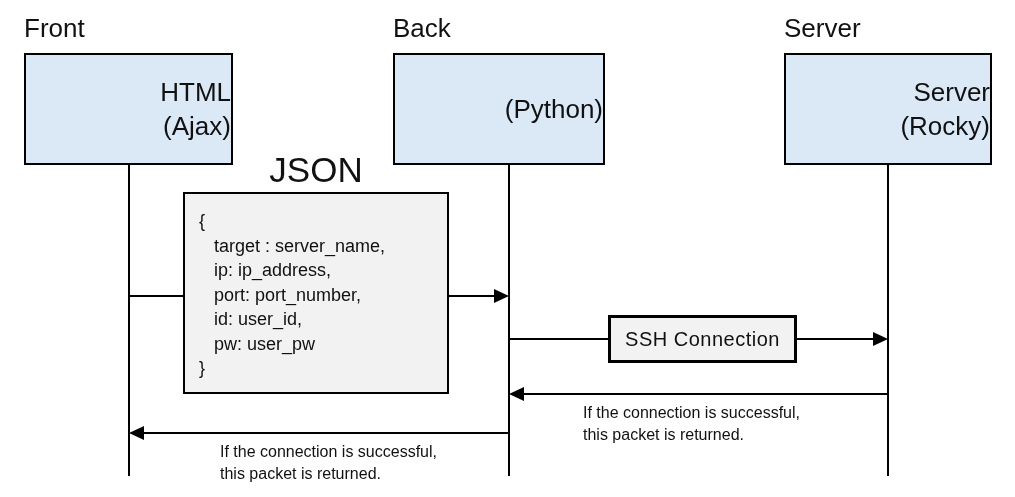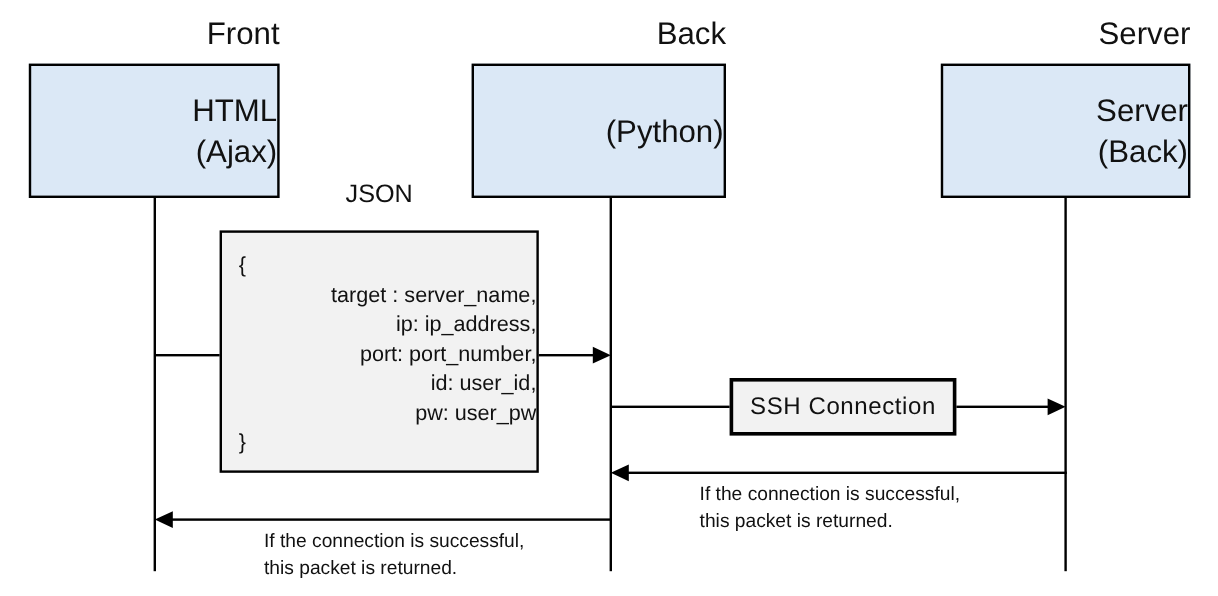--- a/index.html
+++ b/index.html
@@ -4,21 +4,21 @@
 <style>
   html, body { margin:0; padding:0; background:#fff; }
   .canvas {
     position:relative; width:1015px; height:497px;
     background:var(--background, #ffffff);
     font-family:"Liberation Sans", sans-serif;
     color:#111; overflow:hidden;
   }
   .actor-title {
     position:absolute; top:13px; font-size:26px; font-weight:400;
-    text-align:right; white-space:nowrap;
+    text-align:left; white-space:nowrap;
   }
   .actor-box {
     position:absolute; top:53px; height:112px; box-sizing:border-box;
     background:var(--actor_fill, #dbe8f6); border:2px solid var(--line_color, #000);
     display:flex; flex-direction:column; align-items:flex-end; justify-content:center;
     font-size:26px; line-height:34px; text-align:center;
   }
   .lifeline {
     position:absolute; top:165px; height:311px; width:2px;
     background:var(--line_color, #000);
@@ -35,29 +35,29 @@
     border-top:7px solid transparent; border-bottom:7px solid transparent;
     border-left:15px solid var(--line_color, #000);
   }
   .head-l {
     position:absolute; left:0; top:1px; width:0; height:0;
     border-top:7px solid transparent; border-bottom:7px solid transparent;
     border-right:15px solid var(--line_color, #000);
   }
   .json-label {
     position:absolute; left:183px; top:150px; width:266px;
-    text-align:center; font-size:21px;
+    text-align:center; font-size:35px;
   }
   .json-note {
     position:absolute; left:183px; top:192px; width:266px; height:202px;
     box-sizing:border-box; background:var(--note_fill, #f2f2f2);
     border:2px solid var(--line_color, #000);
     padding:15px 0 0 14px; font-size:18px; line-height:24.5px; white-space:nowrap;
   }
-  .json-note .field { padding-left:15px;text-align:right; }
+  .json-note .field { padding-left:15px; }
   .ssh-box {
     position:absolute; left:608px; top:315px; width:189px; height:48px;
     box-sizing:border-box; background:var(--note_fill, #f2f2f2);
     border:3px solid var(--line_color, #000);
     display:flex; align-items:center; justify-content:center;
     font-size:20px; letter-spacing:0.5px; white-space:nowrap;
   }
   .return-note {
     position:absolute; font-size:16px; line-height:22px; white-space:nowrap;
   }
@@ -103,21 +103,21 @@
 
   <div class="actor-box col-front">
     <div>HTML</div>
     <div>(Ajax)</div>
   </div>
   <div class="actor-box col-back">
     <div>(Python)</div>
   </div>
   <div class="actor-box col-server">
     <div>Server</div>
-    <div>(Back)</div>
+    <div>(Rocky)</div>
   </div>
 
   <div class="json-label">JSON</div>
   <div class="json-note">
     <div class="brace">{</div>
     <div class="field">target : server_name,</div>
     <div class="field">ip: ip_address,</div>
     <div class="field">port: port_number,</div>
     <div class="field">id: user_id,</div>
     <div class="field">pw: user_pw</div>

